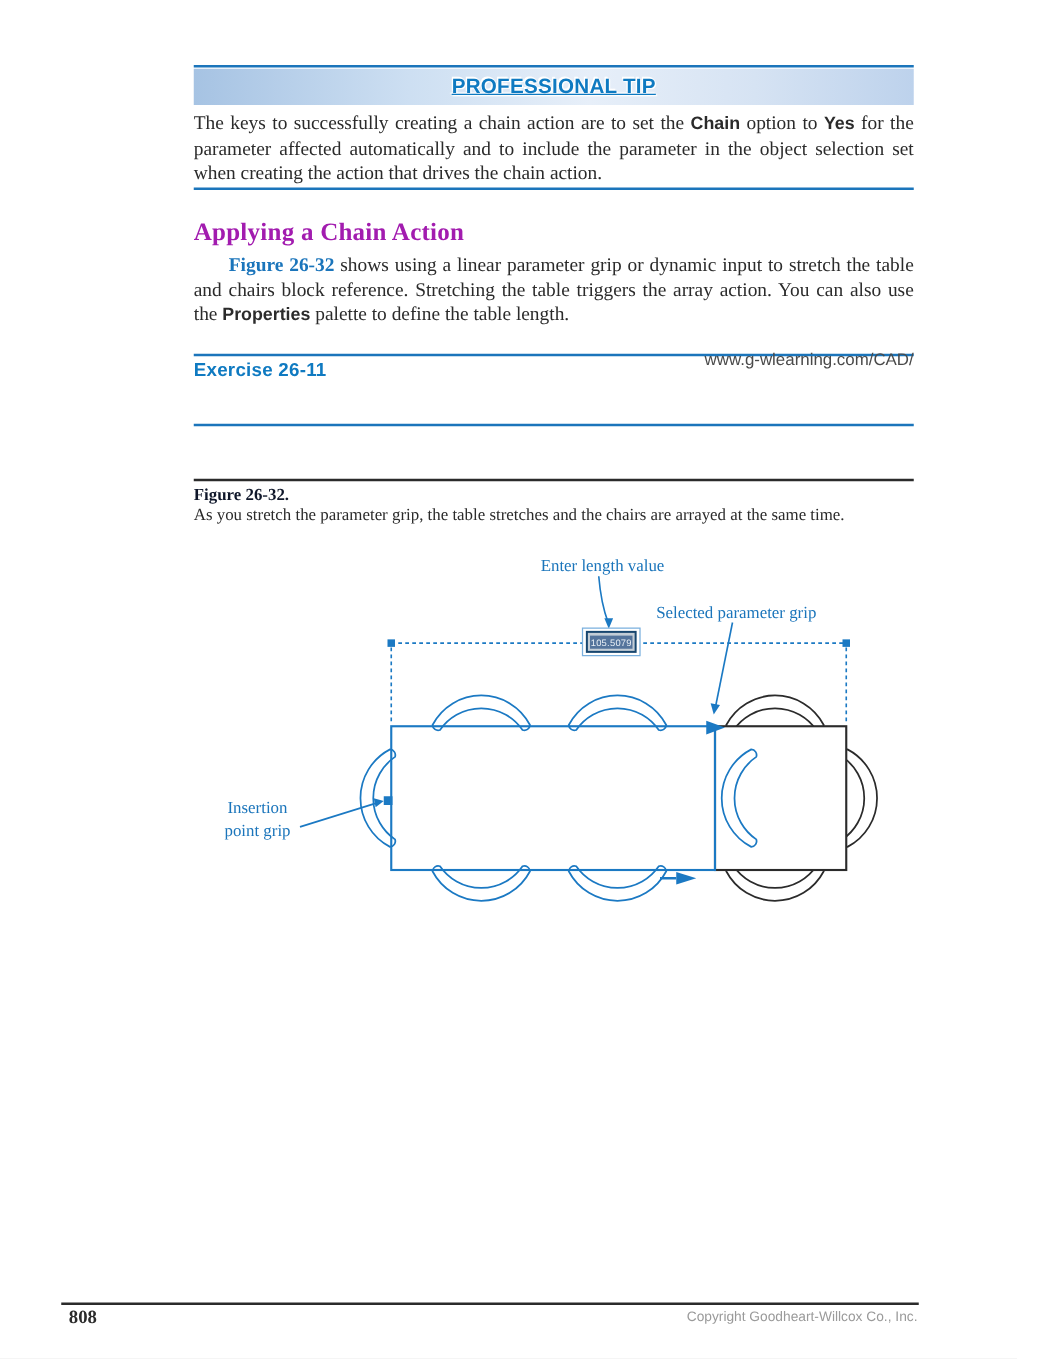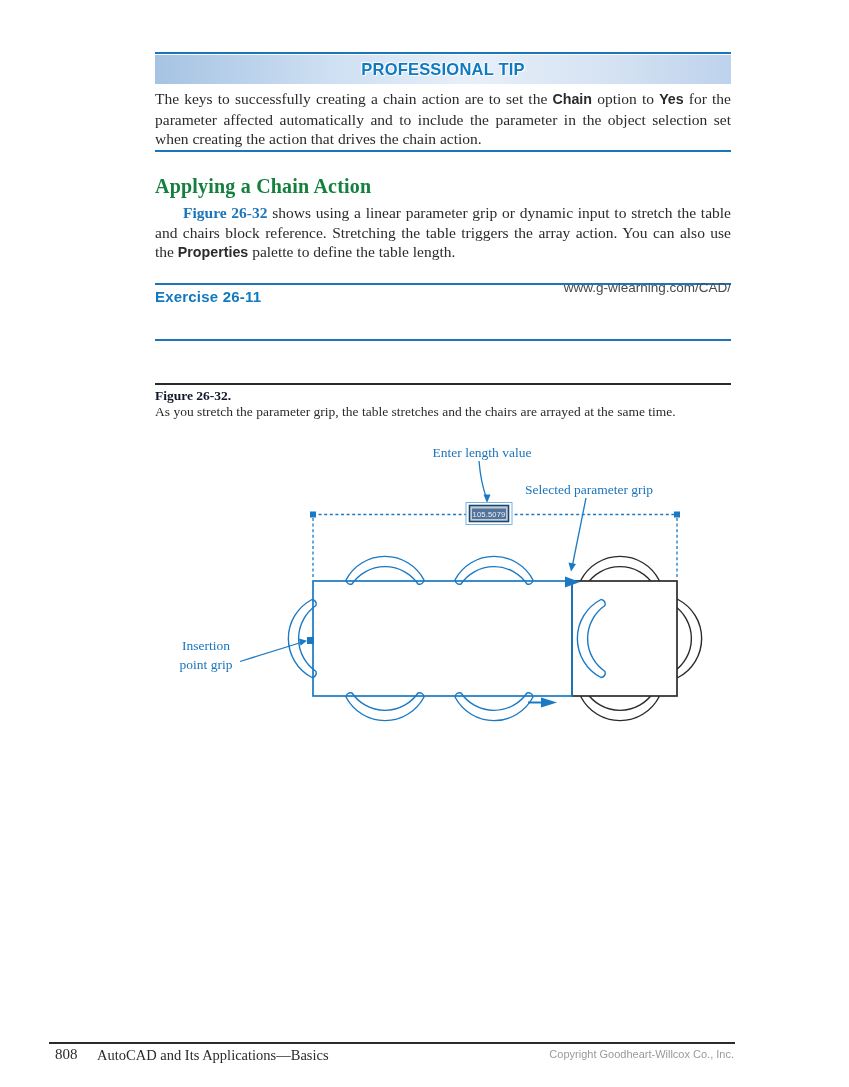--- a/index.html
+++ b/index.html
@@ -19,39 +19,40 @@
   
   .tip-bar{
     position:absolute;left:155px;top:55px;width:576px;height:29px;
     background:linear-gradient(90deg,#a6c3e3 0%,#cddff2 30%,#e7eff9 55%,#d6e3f3 78%,#bdd2ec 100%);
   }
   .tip-title{
     width:100%;text-align:center;line-height:29px;
     font-family:"Liberation Sans", sans-serif;font-weight:bold;font-size:16.5px;
     color:#0f7ac1;letter-spacing:.2px;
     text-shadow:0 0 2px #fff,0 0 2px #fff,1px 1px 0 #fff,-1px -1px 0 #fff;
+    text-decoration:underline;
   }
   .body-text{font-size:15.5px;line-height:19.5px;text-align:justify;}
   .body-text b{font-family:"Liberation Sans", sans-serif;font-size:.92em;}
   .fig-ref{color:#1b75bb;font-weight:bold;}
 
   .h2{
-    font-size:20px;font-weight:bold;color:#15803d;letter-spacing:.2px;
+    font-size:20px;font-weight:bold;color:#a21caf;letter-spacing:.2px;
   }
   .ex-title{
     font-family:"Liberation Sans", sans-serif;font-weight:bold;
     font-size:15px;color:#0f7ac1;letter-spacing:.2px;
   }
   .ex-url{
     font-family:"Liberation Sans", sans-serif;font-size:13.5px;color:#4a4a4a;
   }
   .caption-label{font-size:13.5px;font-weight:bold;color:#0f172a;}
   .caption-text{font-size:13.5px;line-height:16.5px;}
 
-  .footer-num{font-size:15px;font-weight:normal;}
+  .footer-num{font-size:15px;font-weight:bold;}
   .footer-book{font-size:14.5px;}
   .footer-copy{font-family:"Liberation Sans", sans-serif;font-size:11px;color:#9a9a9a;}
 
   svg text.fig-label{
     font-family:"Liberation Serif", serif;font-size:13.5px;fill:#1b75bb;
   }
   svg text.dyn-value{
     font-family:"Liberation Sans", sans-serif;font-size:7.5px;fill:#e9f0f6;letter-spacing:.2px;
   }
 </style>
@@ -138,16 +139,15 @@
     </g>
 
     <text class="fig-label" x="482" y="19" text-anchor="middle">Enter length value</text>
     <text class="fig-label" x="589" y="56" text-anchor="middle">Selected parameter grip</text>
     <text class="fig-label" x="206" y="212" text-anchor="middle">Insertion</text>
     <text class="fig-label" x="206" y="231" text-anchor="middle">point grip</text>
   </svg>
 
   <div class="abs" style="left:49px;top:1042px;width:686px;height:1.6px;background:#2b2b2b;"></div>
   <div class="abs footer-num" style="left:55px;top:1046px;">808</div>
-  <div class="abs footer-book" style="left:97px;top:1046.5px;">AutoCAD and Its Applications—Basics</div>
   <div class="abs footer-copy" style="right:115px;top:1048px;">Copyright Goodheart-Willcox Co., Inc.</div>
 
 </div>
 
 </body></html>

